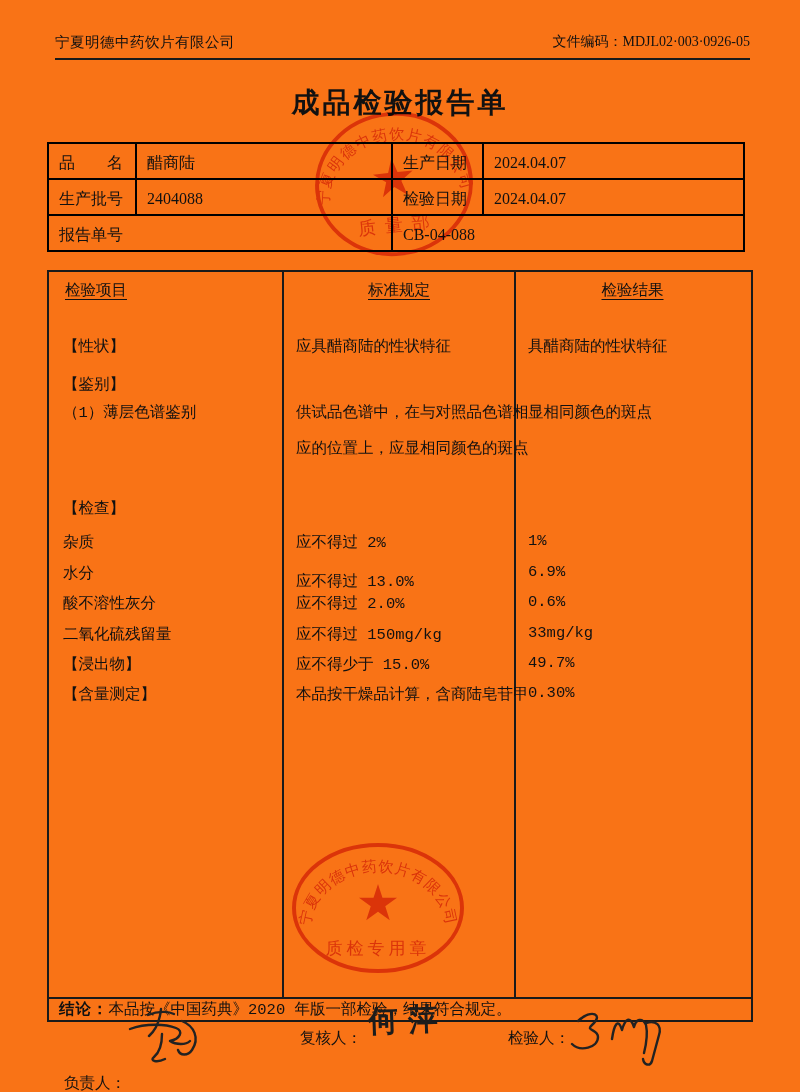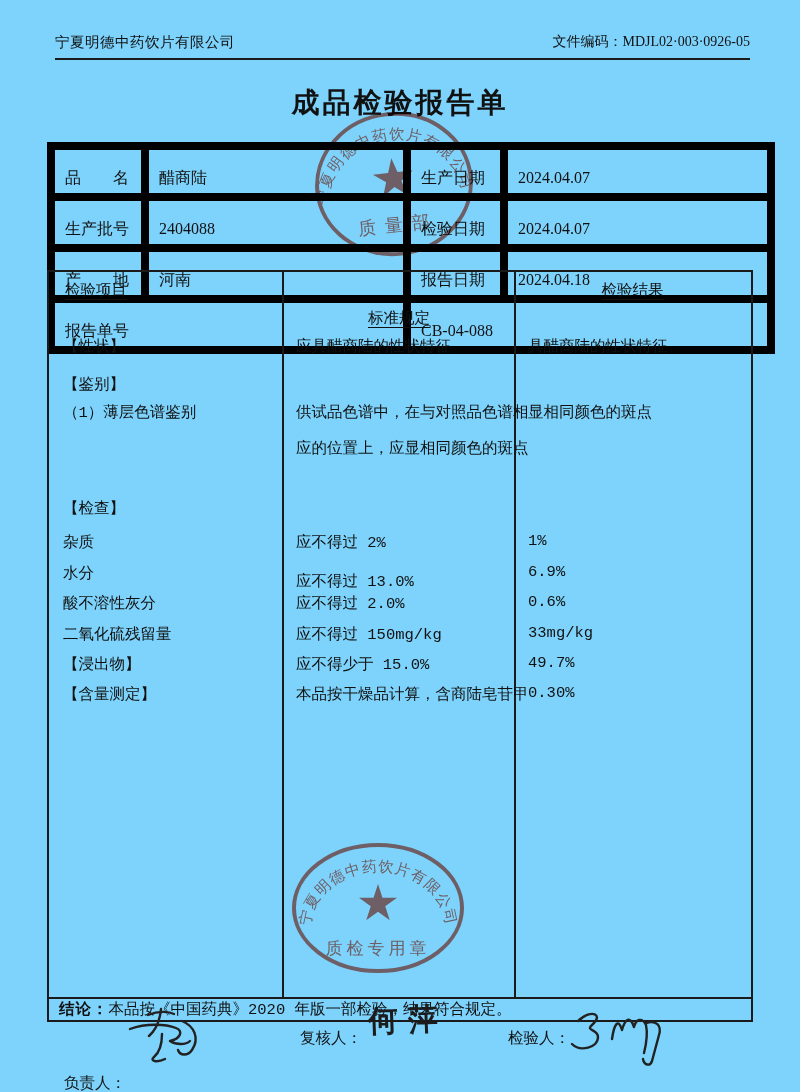--- a/index.html
+++ b/index.html
@@ -1,42 +1,42 @@
 <!DOCTYPE html>
 <html style="--seal: #dc5a4c;"><head>
 <meta charset="utf-8">
 <style>
   html,body { margin:0; padding:0; background:#e8e8e8; }
   .page {
     position:relative; width:800px; height:1092px; margin:0 auto;
-    background:#7dd3fc; color:#111;
+    background:#f97316; color:#111;
     font-family:"Liberation Serif","DejaVu Serif",serif;
     overflow:hidden;
   }
   
   .hdr-company { position:absolute; left:55px; top:33px; font-size:14.5px; letter-spacing:.5px; }
   .hdr-code    { position:absolute; right:50px; top:33px; font-size:14px; }
   .hdr-rule    { position:absolute; left:55px; right:50px; top:58px; border-top:2.5px solid #1a1a1a; }
   
   .title { position:absolute; left:0; right:0; top:84px; text-align:center;
            font-size:28px; font-weight:bold; letter-spacing:3px; }
   
   table.info { position:absolute; left:47px; top:142px; border-collapse:collapse; table-layout:fixed; }
-  table.info td { border:8px solid #000000; height:30px; padding:13px 4px 0 10px;
+  table.info td { border:2px solid #000000; height:30px; padding:4px 4px 0 10px;
                   font-size:16px; white-space:nowrap; overflow:hidden; }
   td.c1 { width:72px; } td.c2 { width:240px; } td.c3 { width:75px; } td.c4 { width:245px; }
   
   .main { position:absolute; left:47px; top:270px; width:702px; height:748px;
           border:2px solid #1a1a1a; font-size:15.5px;font-family:Liberation Mono, monospace; }
   .vline { position:absolute; top:0; height:725px; width:0; border-left:2px solid #1a1a1a; }
   .v1 { left:233px; } .v2 { left:465px; }
   .hline { position:absolute; left:0; right:0; top:725px; border-top:2px solid #1a1a1a; }
   .colhead { position:absolute; top:8px; text-decoration:underline; text-underline-offset:4px; }
   .ch1 { left:16px; }
-  .ch2 { left:235px; width:230px; text-align:center;margin-top:28px; }
+  .ch2 { left:235px; width:230px; text-align:center; }
   .ch3 { left:467px; width:233px; text-align:center; }
   .line { position:absolute; white-space:nowrap; }
   .lc1 { left:14px; } .lc2 { left:247px; } .lc3 { left:479px; }
   sub.fsub { font-size:10px; }
   .conclusion { position:absolute; left:10px; right:6px; top:728px; height:28px;
                 line-height:20px; white-space:nowrap; }
   .conclusion b { letter-spacing:1px; }
   
   .f-label { position:absolute; top:1028px; font-size:15.5px; white-space:nowrap; }
   .fl1 { left:64px;margin-top:45px; } .fl2 { left:300px; } .fl3 { left:508px; }
@@ -69,26 +69,20 @@
       <td class="c1">品　　名</td>
       <td class="c2">醋商陆</td>
       <td class="c3">生产日期</td>
       <td class="c4">2024.04.07</td>
     </tr>
     <tr>
       <td class="c1">生产批号</td>
       <td class="c2">2404088</td>
       <td class="c3">检验日期</td>
       <td class="c4">2024.04.07</td>
-    </tr>
-    <tr>
-      <td class="c1">产　　地</td>
-      <td class="c2">河南</td>
-      <td class="c3">报告日期</td>
-      <td class="c4">2024.04.18</td>
     </tr>
     <tr>
       <td colspan="2">报告单号</td>
       <td colspan="2">CB-04-088</td>
     </tr>
   </tbody>
     </table>
 
   <div class="main">
     <div class="vline v1"></div>

